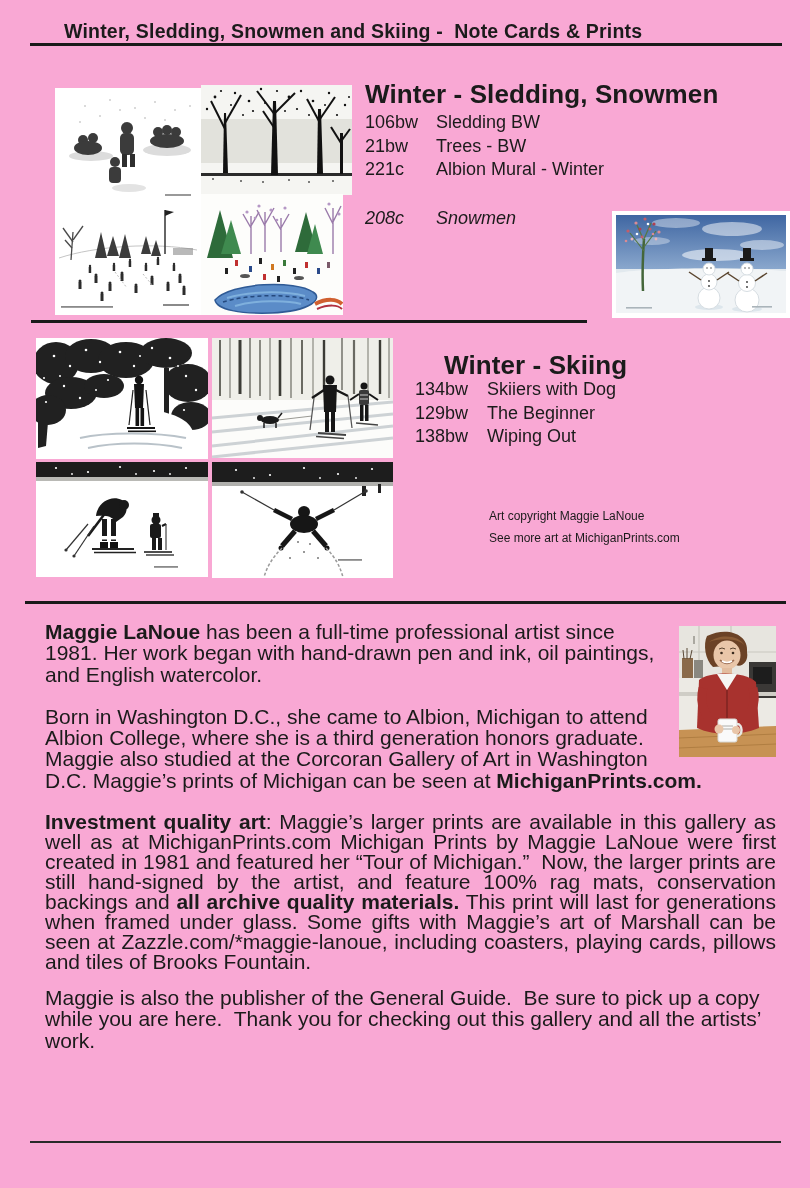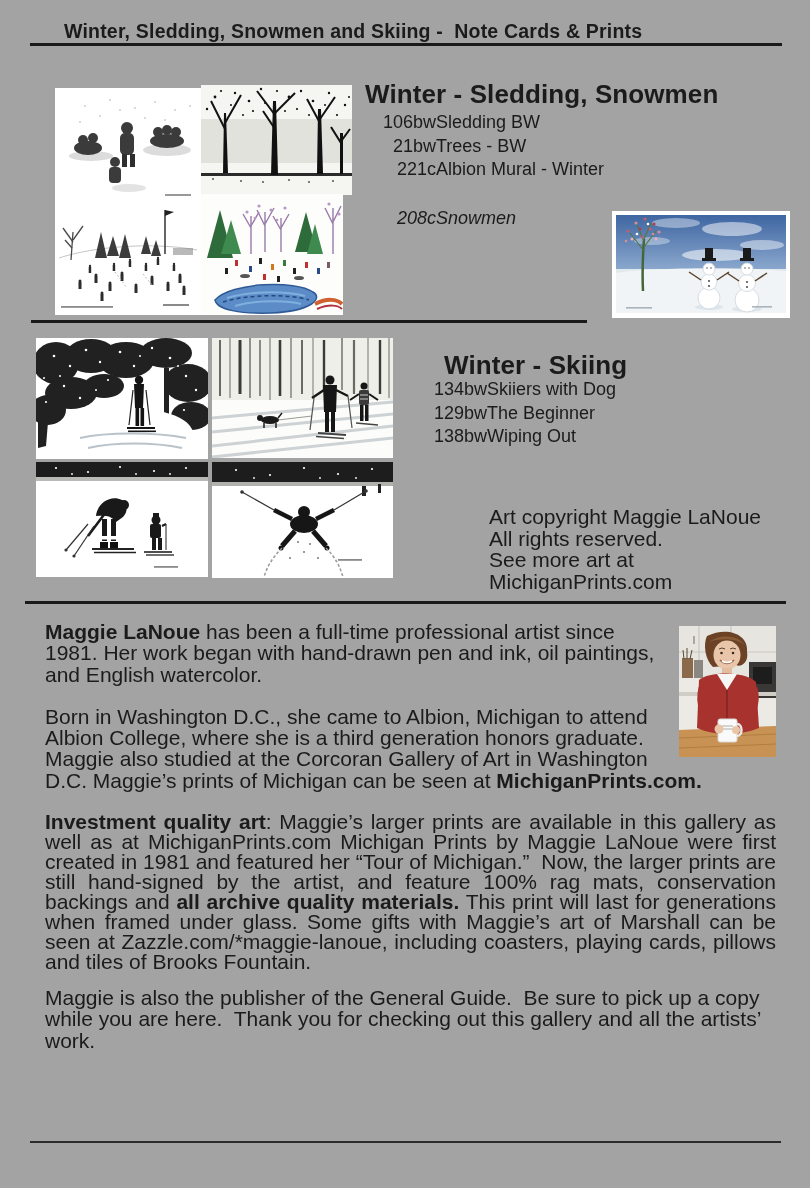--- a/index.html
+++ b/index.html
@@ -1,35 +1,35 @@
 <!DOCTYPE html>
 <html><head>
 <meta charset="utf-8">
 <style>
   html,body{margin:0;padding:0;background:#fff;}
-  .page{position:relative;width:810px;height:1188px;background:#a3a3a3;overflow:hidden;
+  .page{position:relative;width:810px;height:1188px;background:#f9a8d4;overflow:hidden;
         font-family:"Liberation Sans","DejaVu Sans",sans-serif;color:#1b1b1b;}
   .abs{position:absolute;}
   .title{left:64px;top:20px;font-size:19.5px;font-weight:bold;letter-spacing:.2px;white-space:pre;}
   .rule{background:#1a1a1a;}
   .rule-title{left:30px;top:43px;width:752px;height:3px;}
   .rule-s1{left:31px;top:320px;width:556px;height:3px;}
   .rule-s2{left:25px;top:601px;width:761px;height:3px;}
   .rule-final{left:30px;top:1141px;width:751px;height:2px;background:#2a2a2a;}
   .heading{font-size:26px;font-weight:bold;letter-spacing:.1px;}
   .s1-heading{left:365px;top:79px;}
   .s2-heading{left:444px;top:350px;}
   .plist{font-size:18px;line-height:23.6px;}
   .s1-list{left:365px;top:111px;}
   .s2-list{left:415px;top:378px;}
   .prow{display:flex;}
-  .prow .code{width:71px;flex:none;text-align:right;}
+  .prow .code{width:71px;flex:none;}
   .s2-list .prow .code{width:72px;}
   .prow.extra{margin-top:25px;font-style:italic;}
-  .copyright{left:489px;top:506px;font-size:21px;line-height:21.5px;}
+  .copyright{left:489px;top:506px;font-size:12px;line-height:21.5px;}
   .bio{left:45px;top:621px;width:731px;font-size:21px;line-height:21.3px;}
   .bio p{margin:0 0 21px 0;white-space:pre-wrap;}
   .bio p.justi{text-align:justify;line-height:20px;margin-bottom:15px;}
   .photo{float:right;width:97px;height:131px;margin:5px 0 12px 14px;}
   svg.art{position:absolute;display:block;}
   #art-sledding{left:55px;top:88px;}
   #art-trees{left:201px;top:85px;}
   #art-cascades{left:55px;top:196px;}
   #art-mural{left:201px;top:194px;}
   #art-snowmen{left:612px;top:211px;}
@@ -590,21 +590,20 @@
         <span class="pname">The Beginner</span>
       </div>
     <div class="prow">
         <span class="code">138bw</span>
         <span class="pname">Wiping Out</span>
       </div>
   </div>
 
   <div class="abs copyright">
     <div>Art copyright Maggie LaNoue</div>
-    <div>All rights reserved.</div>
     <div>See more art at MichiganPrints.com</div>
   </div>
 
   <div class="abs rule rule-s2"></div>
 
   <div class="abs bio">
     <svg class="photo" width="97" height="131" viewBox="0 0 97 131">
       <rect width="97" height="131" fill="#eceae4"></rect>
       <rect width="97" height="52" fill="#e7e5df"></rect>
       <g stroke="#c9c7bf" stroke-width="1.2" fill="none">

